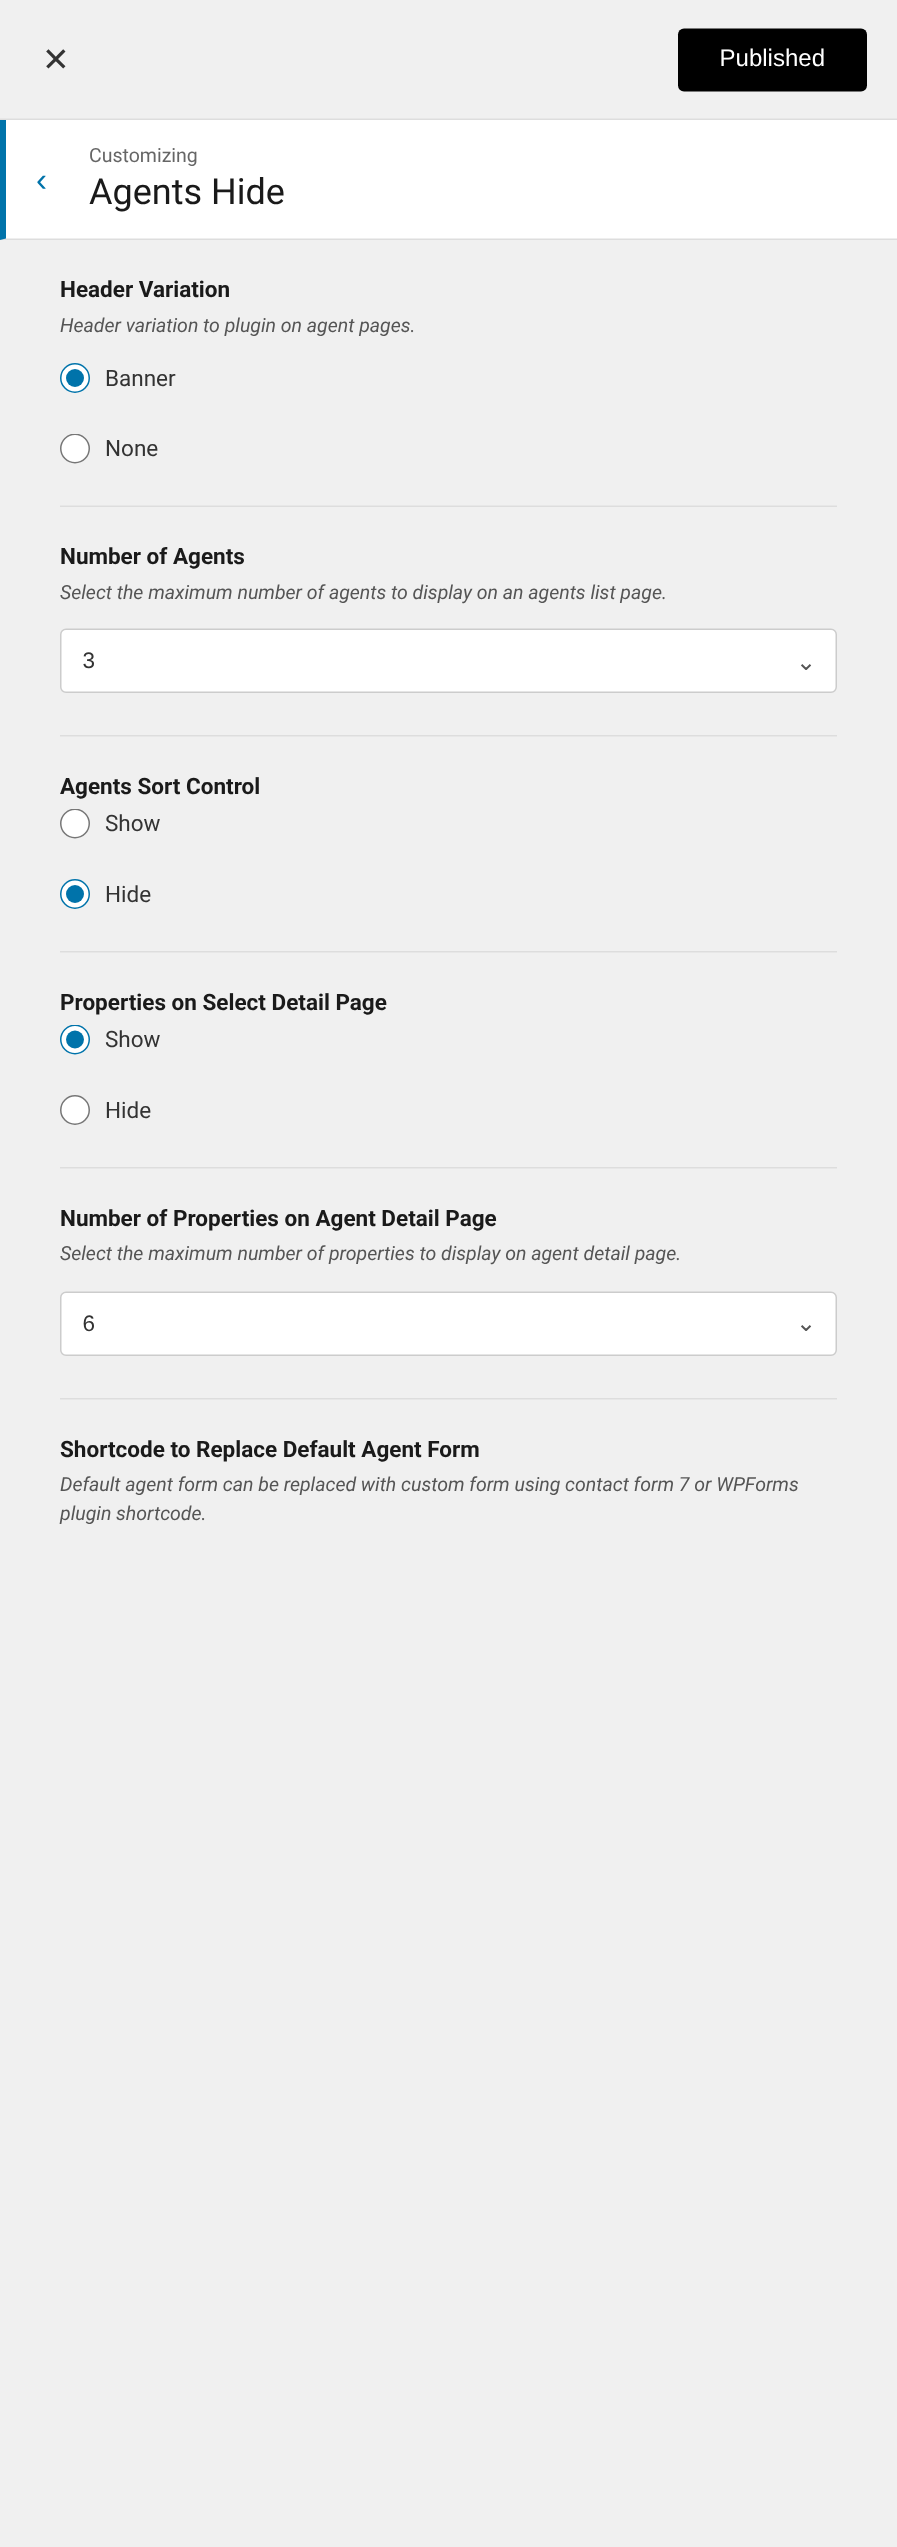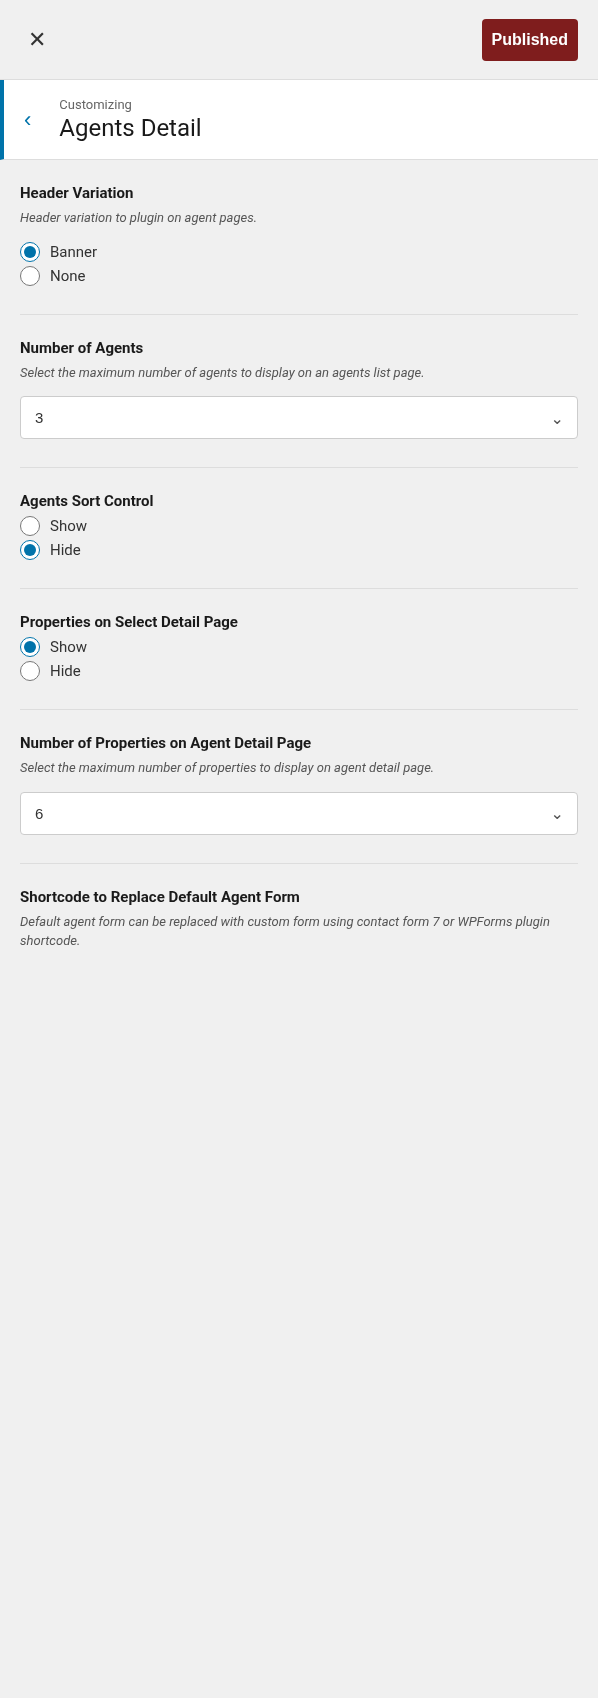--- a/index.html
+++ b/index.html
@@ -30,28 +30,28 @@
       background: none;
       border: none;
       cursor: pointer;
       font-size: 22px;
       color: #333;
       padding: 8px;
       line-height: 1;
     }
 
     .published-btn {
-      background-color: #7f1d1d;
+      background-color: #000000;
       color: #fff;
       border: none;
       border-radius: 4px;
-      padding: 12px 10px;
+      padding: 12px 28px;
       font-size: 16px;
       cursor: pointer;
-      font-weight: 700;
+      font-weight: 400;
     }
 
     
     .nav-bar {
       display: flex;
       align-items: center;
       background-color: #fff;
       padding: 16px 20px;
       border-bottom: 1px solid #ddd;
       border-left: 4px solid #0073aa;
@@ -81,21 +81,21 @@
     }
 
     .page-title {
       font-size: 24px;
       color: #1a1a1a;
       font-weight: 400;
     }
 
     
     .main-content {
-      padding: 24px 20px;
+      padding: 24px 40px;
       background-color: #f0f0f0;
     }
 
     .section {
       margin-bottom: 28px;
     }
 
     .section-title {
       font-size: 15px;
       font-weight: 700;
@@ -108,21 +108,21 @@
       color: #555;
       font-style: italic;
       line-height: 1.5;
       margin-bottom: 14px;
     }
 
     
     .radio-group {
       display: flex;
       flex-direction: column;
-      gap: 4px;
+      gap: 27px;
     }
 
     .radio-item {
       display: flex;
       align-items: center;
       gap: 10px;
       cursor: pointer;
     }
 
     .radio-item input[type="radio"] {
@@ -177,21 +177,21 @@
 
 <div class="top-bar">
   <button class="close-btn">✕</button>
   <button class="published-btn">Published</button>
 </div>
 
 <div class="nav-bar">
   <button class="back-btn">‹</button>
   <div class="nav-title-group">
     <span class="customizing-label">Customizing</span>
-    <span class="page-title">Agents Detail</span>
+    <span class="page-title">Agents Hide</span>
   </div>
 </div>
 
 <div class="main-content">
 
   <div class="section">
     <div class="section-title">Header Variation</div>
     <div class="section-description">Header variation to plugin on agent pages.</div>
     <div class="radio-group">
       <label class="radio-item">

